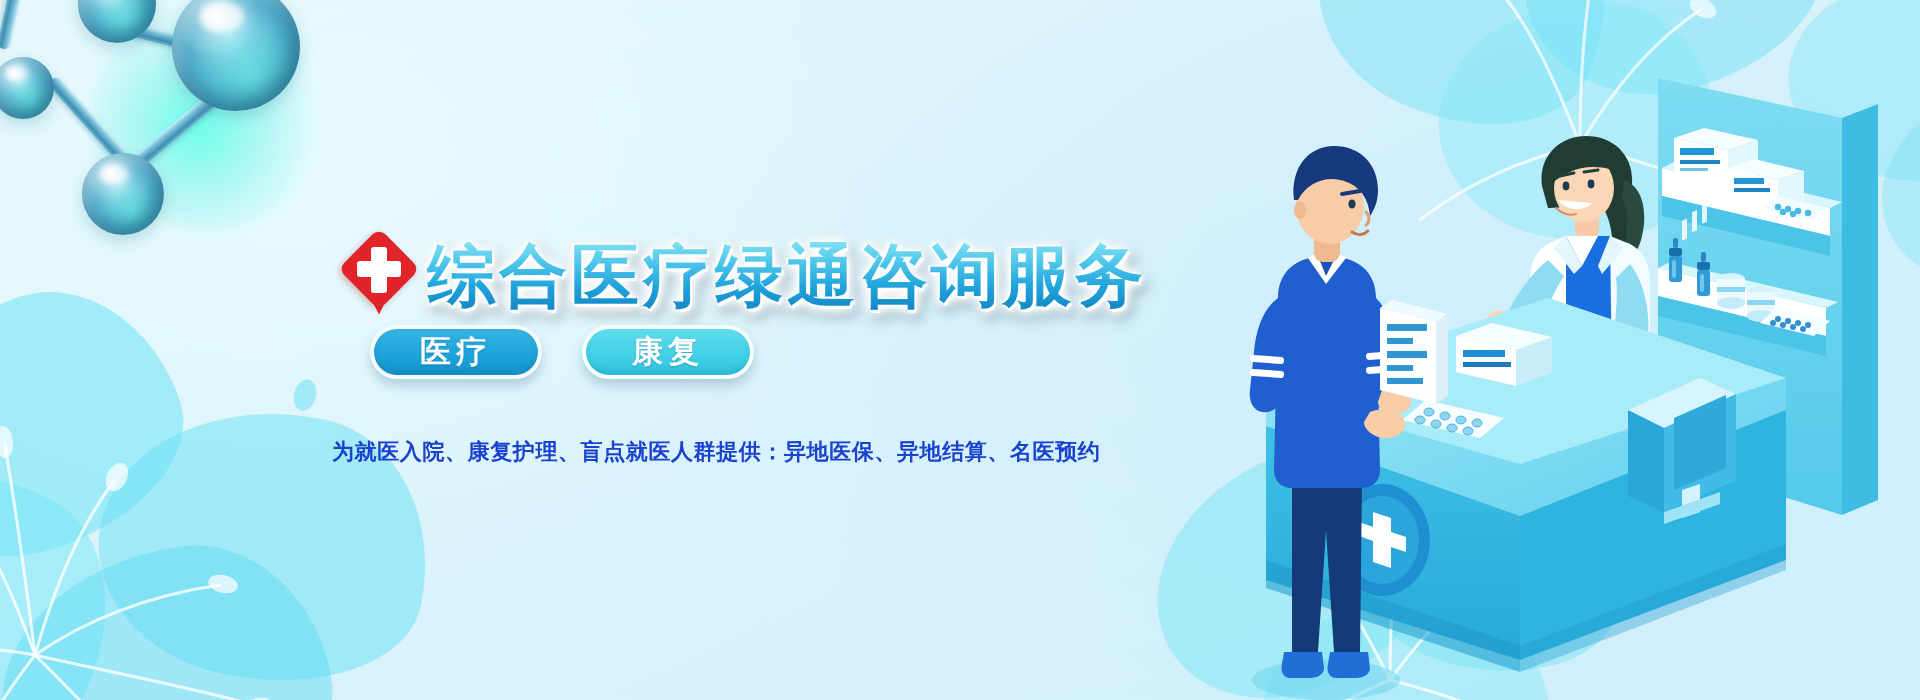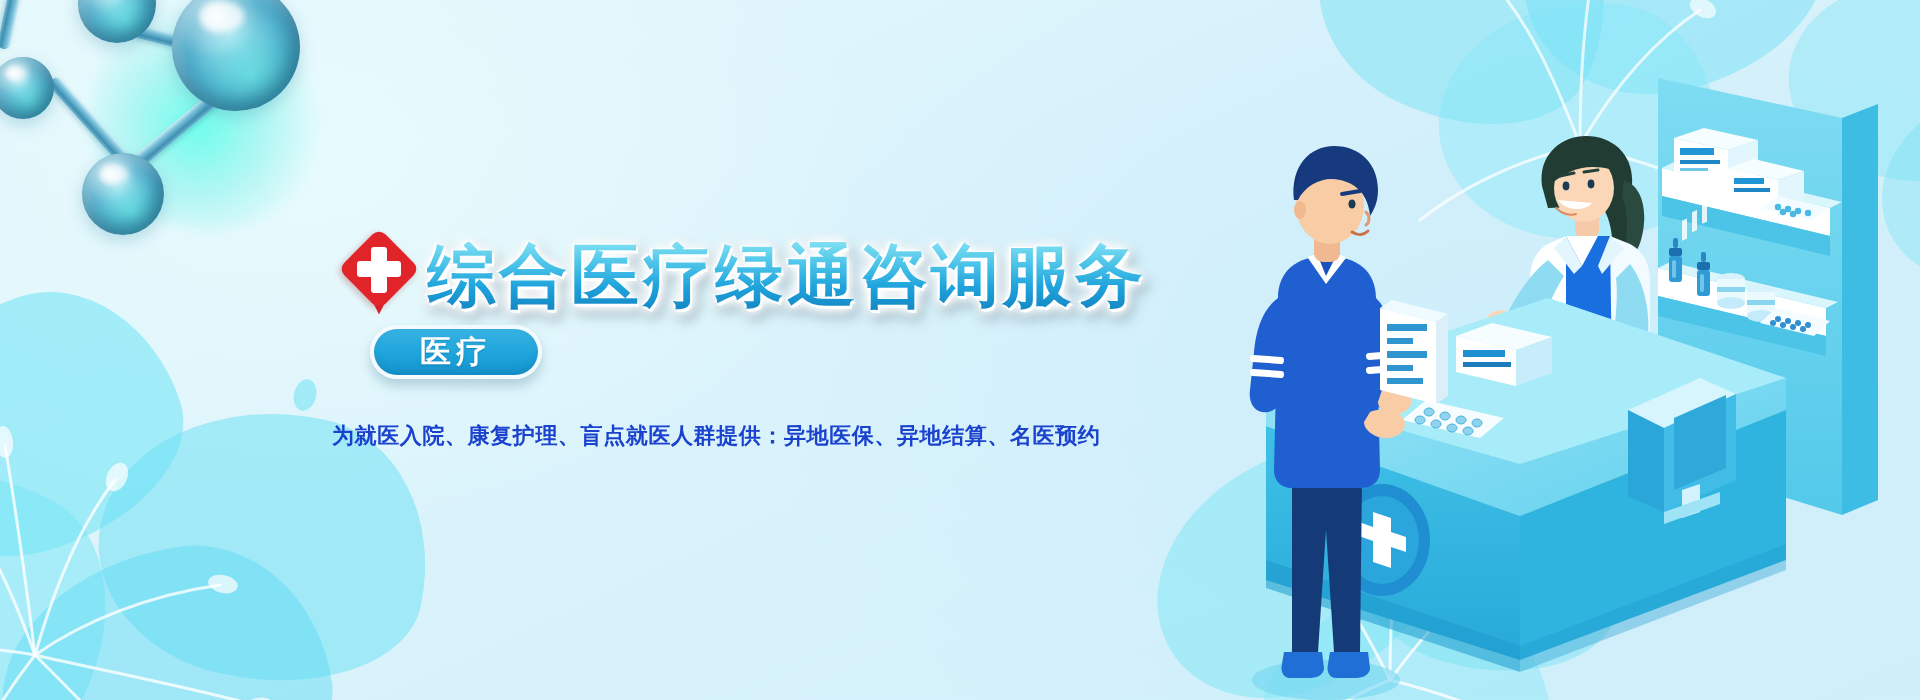--- a/index.html
+++ b/index.html
@@ -122,21 +122,21 @@
     box-sizing:border-box;
   }
 
   
   #desc{
     position:absolute;left:332px;top:418px;width:700px;
     font-size:22px;font-weight:bold;line-height:1.62;letter-spacing:.6px;
     color:#1a42cf;
     font-family:"DejaVu Sans","Liberation Sans",sans-serif;
   }
-  #desc div{white-space:nowrap;}
+  #desc div{white-space:nowrap;margin-top:16px;}
 
   
   #scene{position:absolute;left:1230px;top:60px;width:690px;height:640px;}
   #scene svg{display:block;width:100%;height:100%;}
 </style>
 </head>
 <body>
 
 <div id="banner">
 
@@ -235,20 +235,23 @@
       <div class="diamond"></div>
       <div class="plus-v"></div>
       <div class="plus-h"></div>
     </div>
     <h1 id="headline">综合医疗绿通咨询服务</h1>
   </div>
 
   <div id="tags">
     <div class="tag" style="background:linear-gradient(180deg,#37b3e2 0%,#1fa5dc 52%,#1393cd 100%);">
       <span>医疗</span>
+    </div>
+    <div class="tag" style="background:linear-gradient(180deg,#5fdcee 0%,#45d2e8 52%,#2ec3de 100%);">
+      <span>康复</span>
     </div>
   </div>
 
   <div id="desc">
     <div>为就医入院、康复护理、盲点就医人群提供：异地医保、异地结算、名医预约</div>
   </div>
 
   <div id="scene">
     <svg viewBox="0 0 690 640" xmlns="http://www.w3.org/2000/svg">
       <defs>

